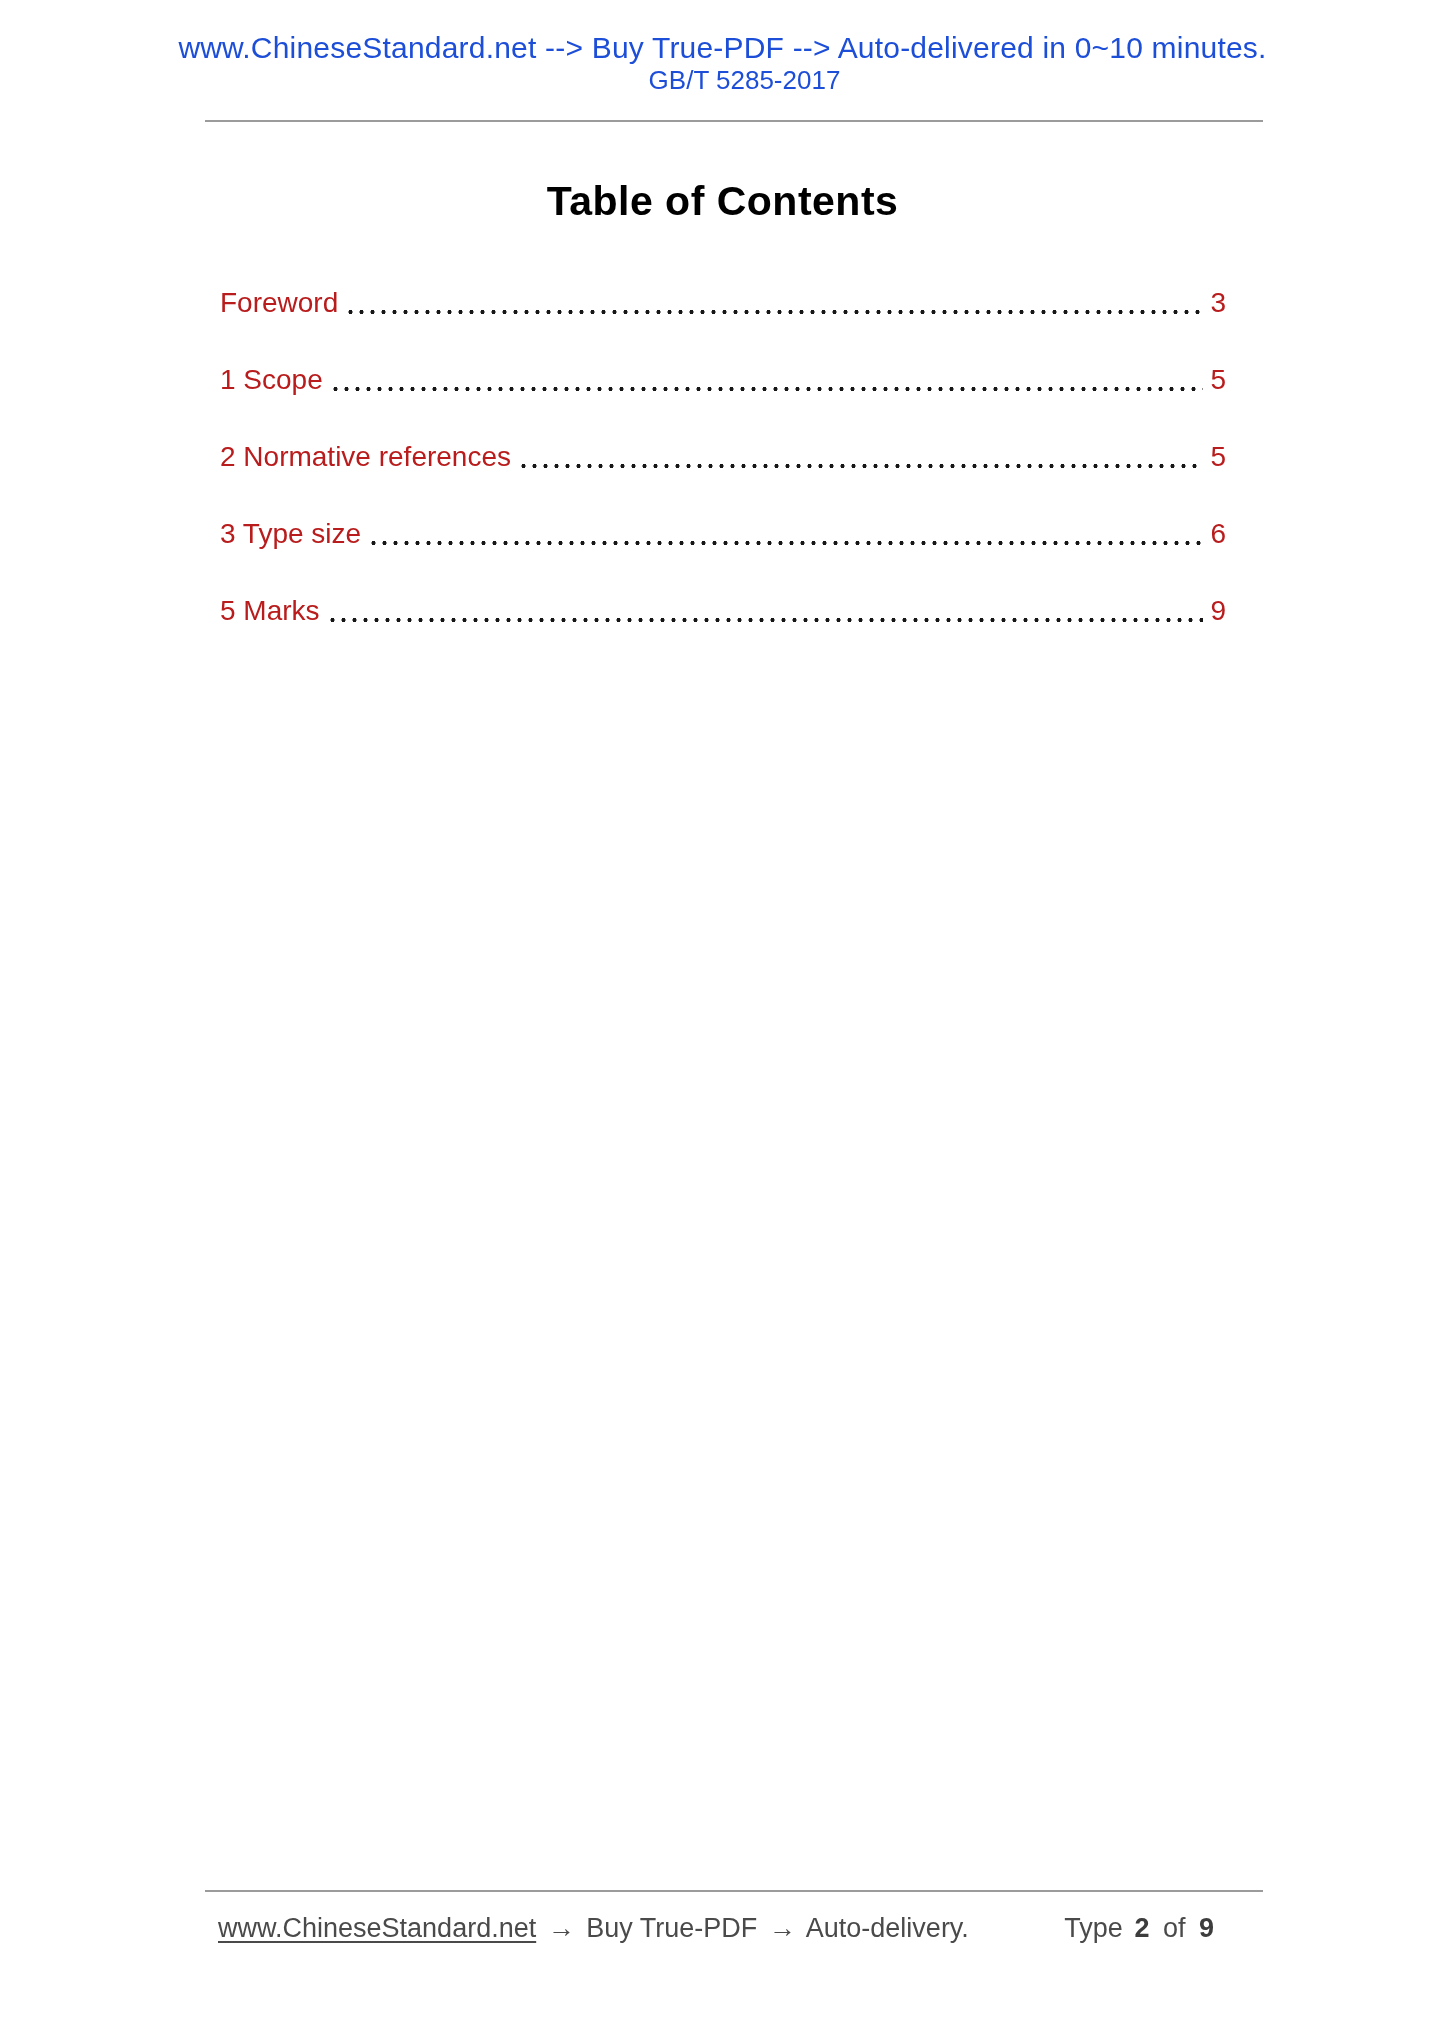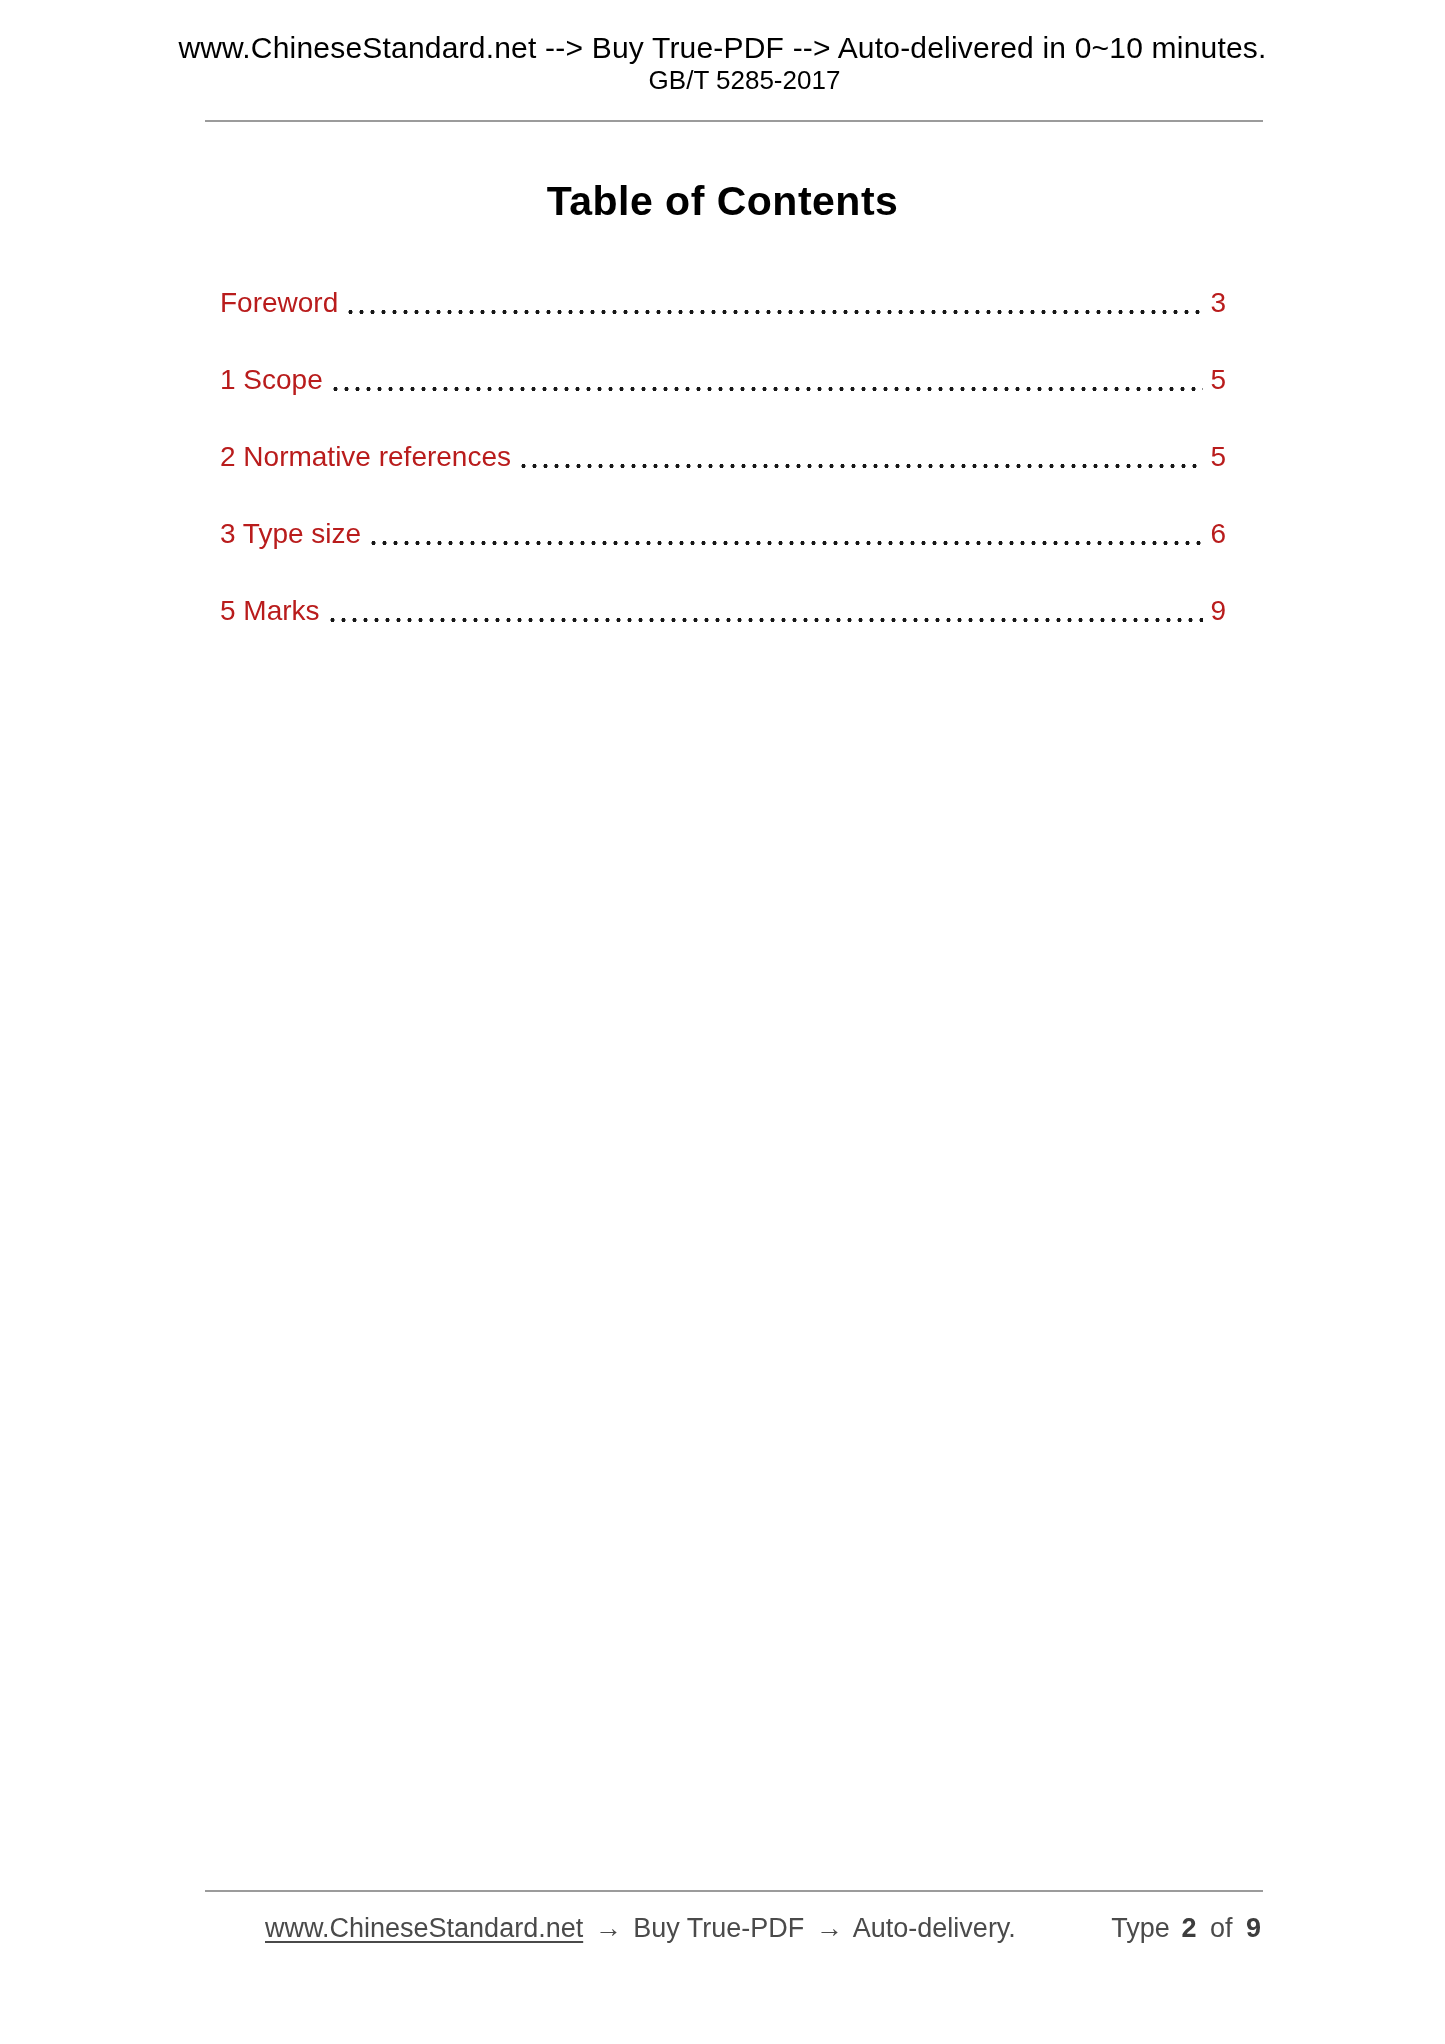--- a/index.html
+++ b/index.html
@@ -12,21 +12,21 @@
     overflow: hidden;
   }
 
   
   .header {
     position: absolute;
     top: 30px;
     left: 0;
     width: 100%;
     text-align: center;
-    color: #000000;
+    color: #1d4ed8;
   }
   .header-line1 { font-size: 30px; line-height: 36px; letter-spacing: 0.2px; }
   .header-line2 { font-size: 26px; line-height: 28px; margin-top: 0px; padding-left: 44px; }
 
   
   .rule {
     position: absolute;
     left: 205px;
     width: 1058px;
     height: 2px;
@@ -82,21 +82,20 @@
     position: absolute;
     top: 1912px;
     left: 218px;
     width: 1000px;
     display: flex;
     justify-content: space-between;
     align-items: baseline;
     font-size: 27px;
     line-height: 32px;
     color: #4a4a4a;
-    margin-left: 47px;
   }
   .footer-left span, .footer-right span { display: inline; }
   .footer-link { text-decoration: underline; text-underline-offset: 4px; cursor: pointer; }
   .footer-arrow { margin: 0 4px; }
   .pg-num { font-weight: bold; color: #3d3d3d; margin: 0 4px; }
   .pg-of { margin: 0 2px; }
 </style>
 </head>
 <body>
 

